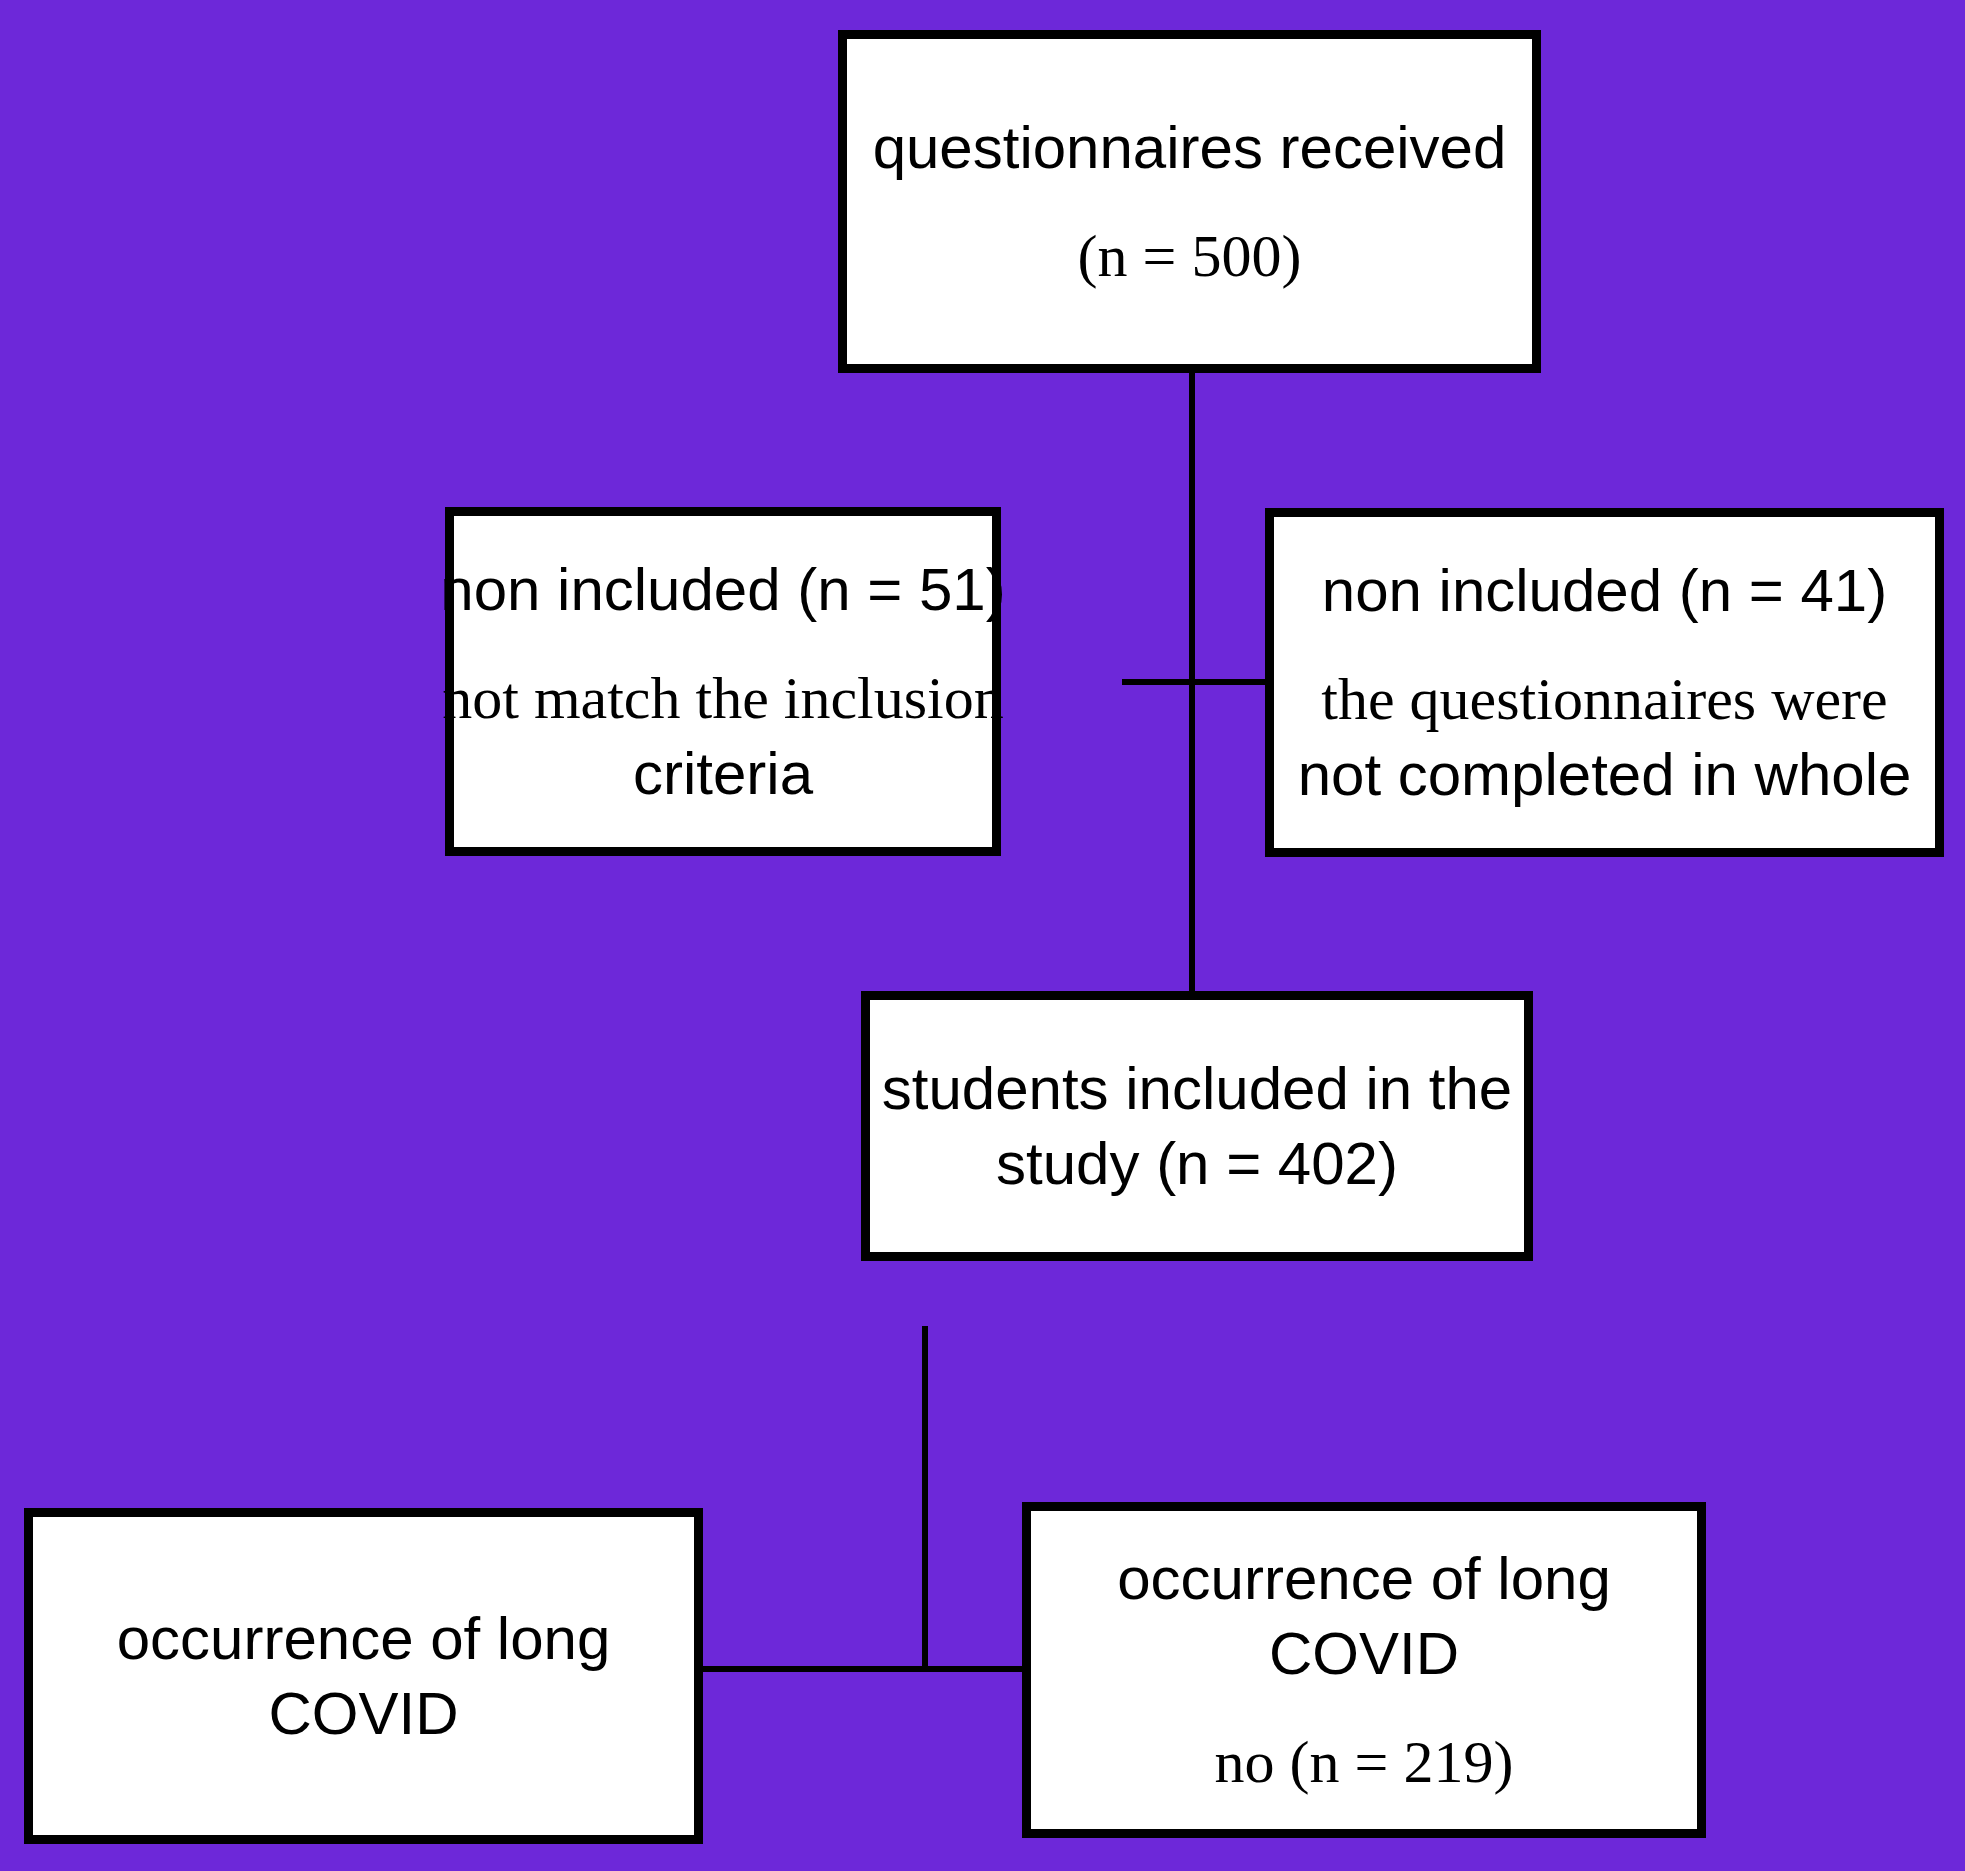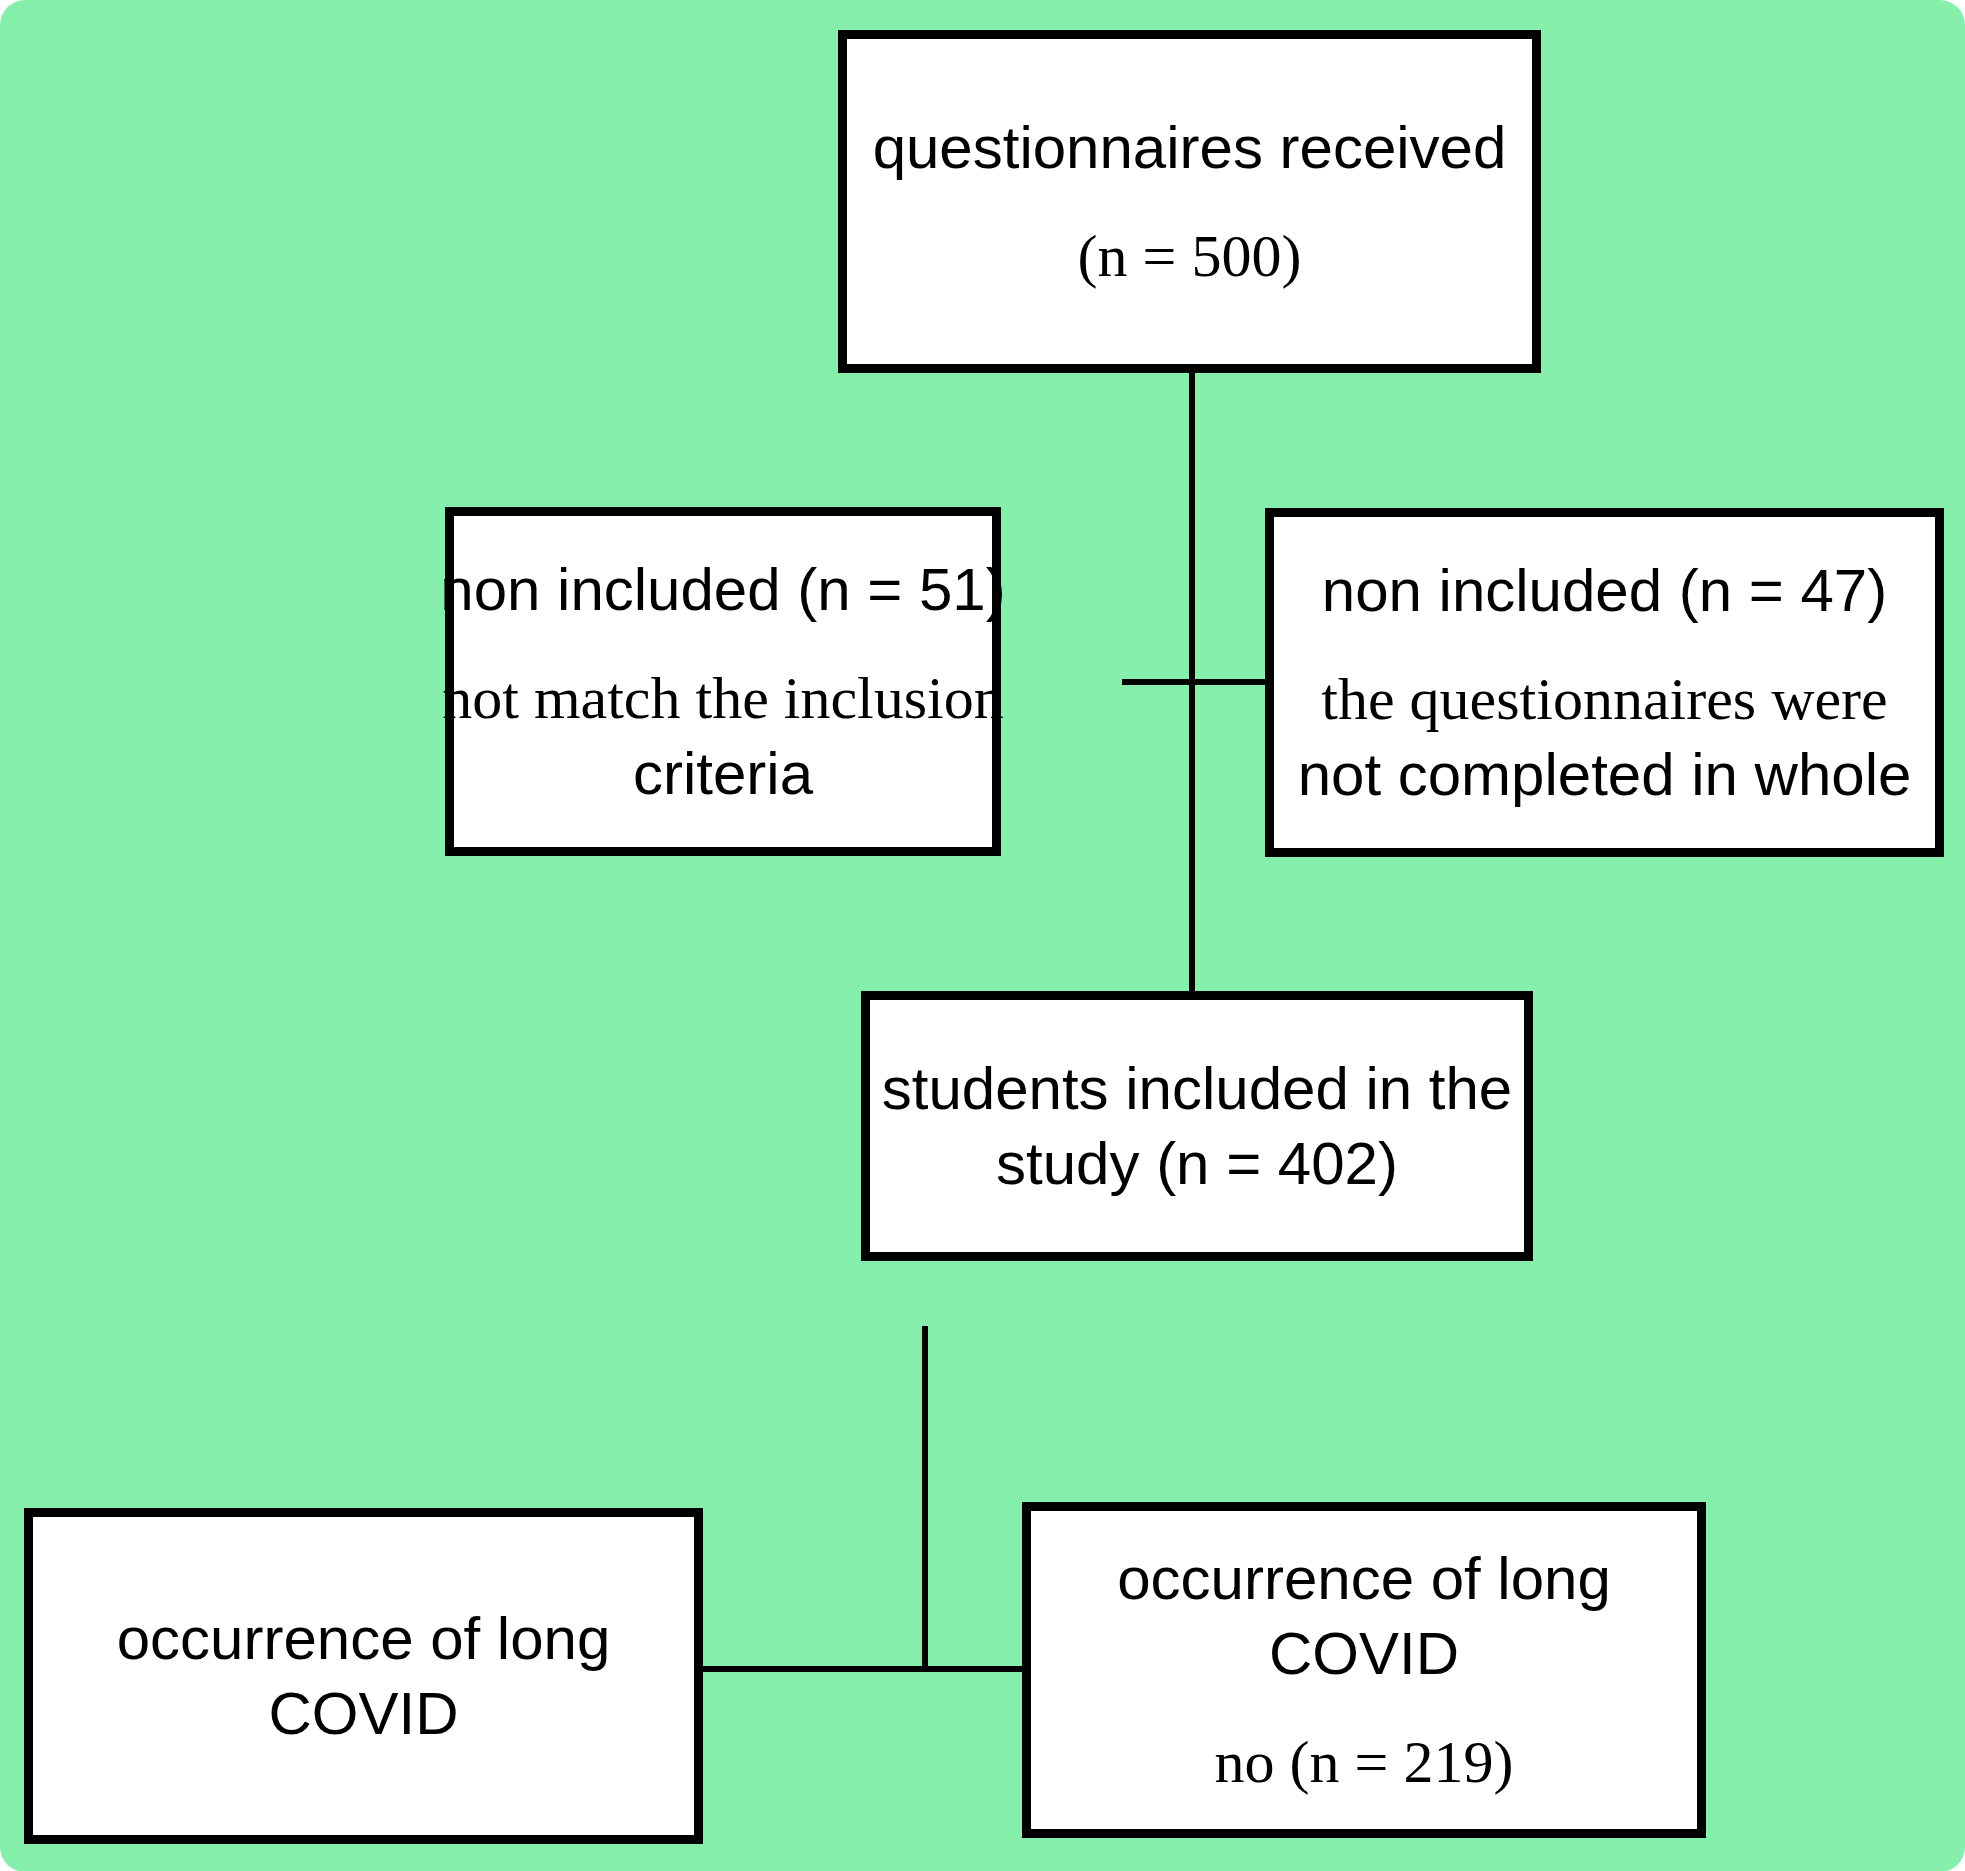--- a/index.html
+++ b/index.html
@@ -4,25 +4,24 @@
 <style>
   html, body {
     margin: 0;
     padding: 0;
     background: #ffffff;
   }
   .canvas {
     position: relative;
     width: 1965px;
     height: 1872px;
-    background: #86efac;
+    background: #6d28d9;
     font-family: "Liberation Sans", sans-serif;
     color: #000000;
     overflow: hidden;
-    border-radius: 25px;
   }
   .fbox {
     position: absolute;
     box-sizing: border-box;
     border: 9.2px solid #000000;
     background: #ffffff;
     display: flex;
     flex-direction: column;
     align-items: center;
     justify-content: center;
@@ -64,21 +63,21 @@
     <div class="pgap">(n = 500)</div>
   </div>
 
   <div class="fbox box-excl-left">
     <div>non included (n = 51)</div>
     <div class="pgap">not match the inclusion</div>
     <div>criteria</div>
   </div>
 
   <div class="fbox box-excl-right">
-    <div>non included (n = 47)</div>
+    <div>non included (n = 41)</div>
     <div class="pgap">the questionnaires were</div>
     <div>not completed in whole</div>
   </div>
 
   <div class="fbox box-included">
     <div>students included in the</div>
     <div>study (n = 402)</div>
   </div>
 
   <div class="fbox box-yes">

